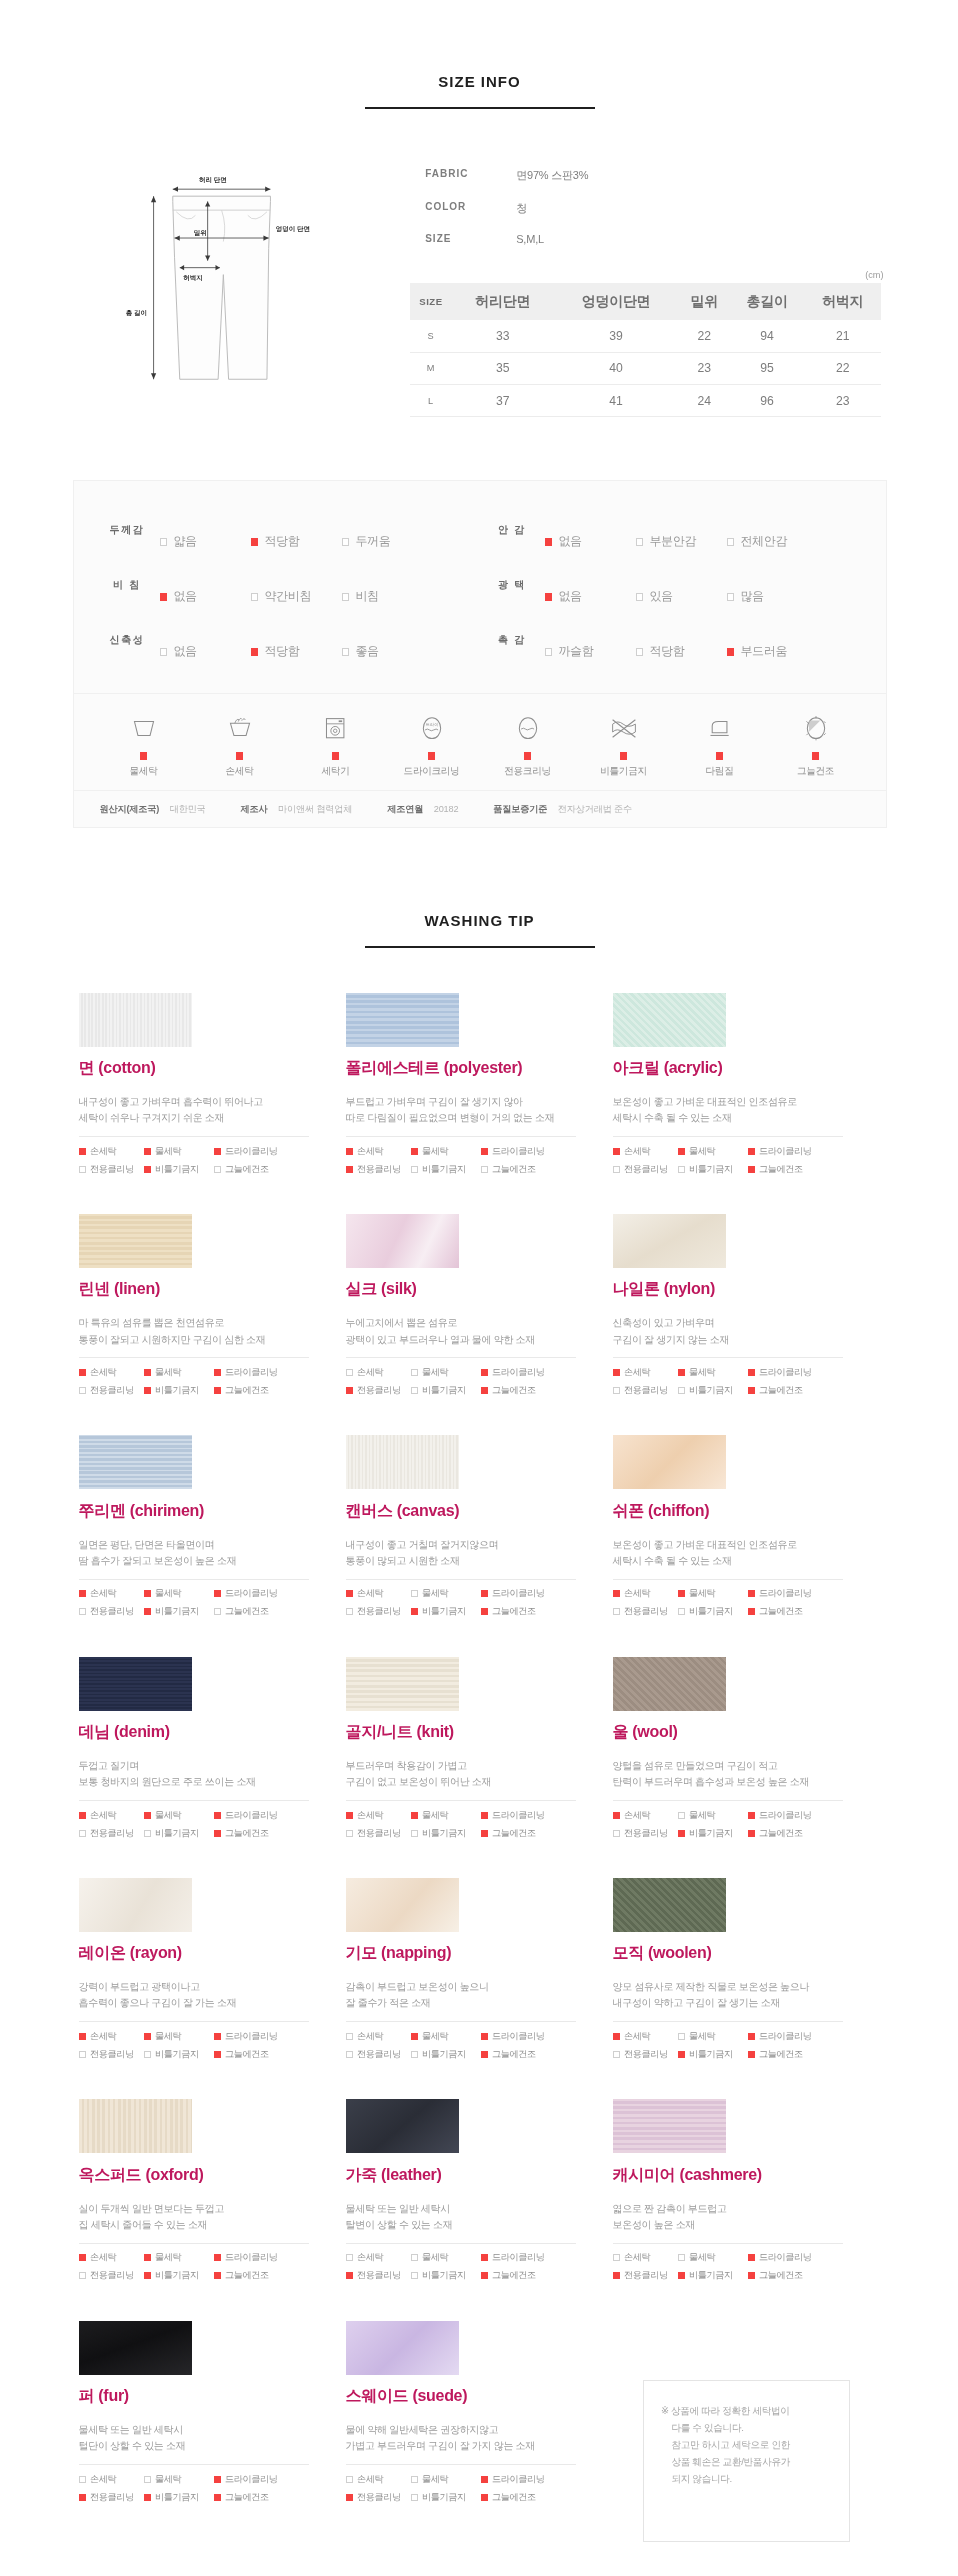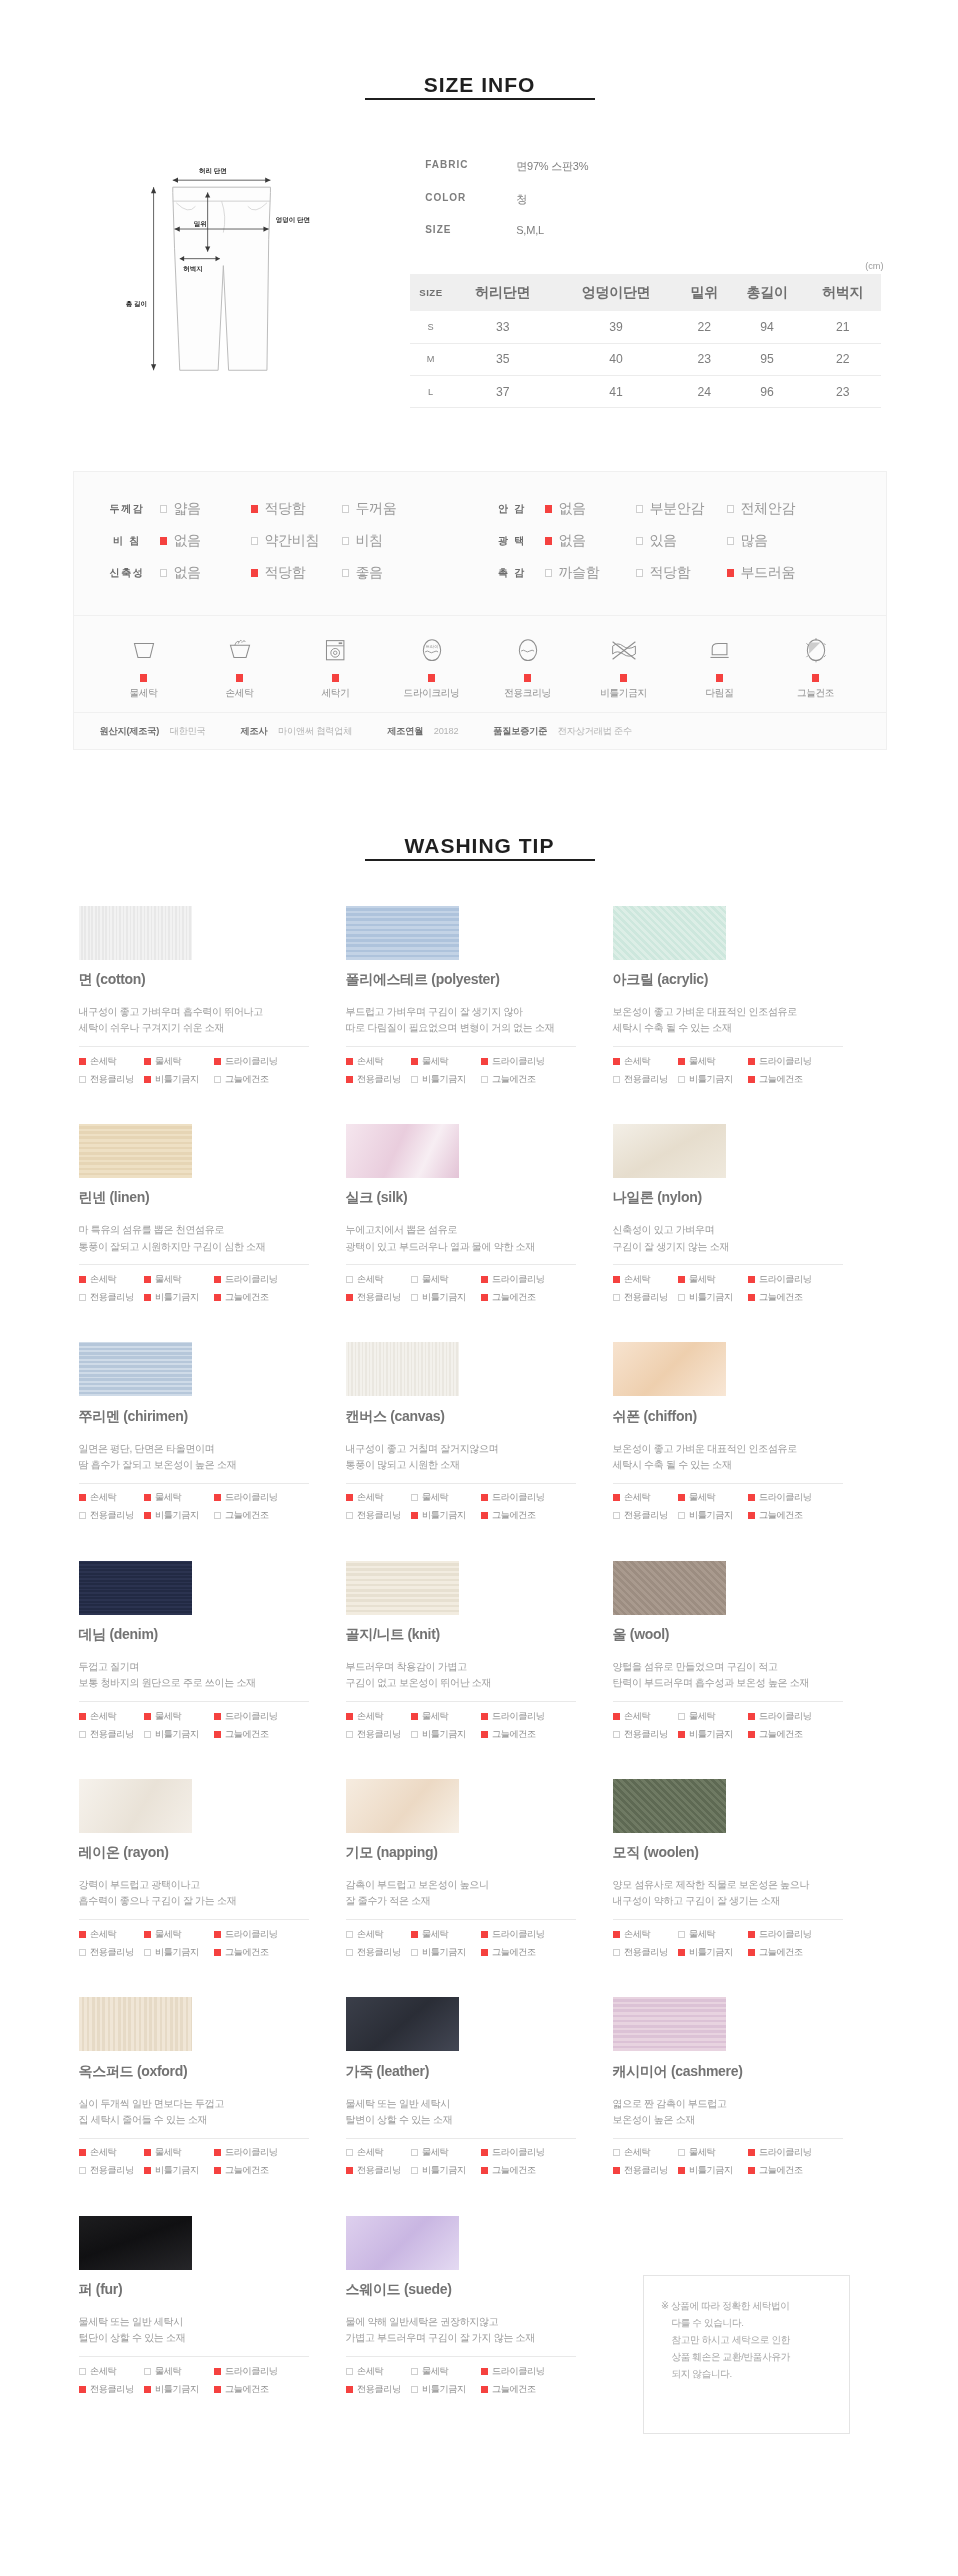--- a/index.html
+++ b/index.html
@@ -48,25 +48,25 @@
   .notice-text { font-size: 11.8px; line-height: 1.62; color: #8d8d8d; letter-spacing: -0.3px; }
 
   
   .section-head {
     text-align: center;
     margin: 0 auto;
     position: relative;
     width: 230px;
   }
   .section-head .title {
-    font-size: 21px;
+    font-size: 15px;
     font-weight: bold;
     letter-spacing: 1px;
     color: #1f1f1f;
-    padding-bottom: 1px;
+    padding-bottom: 17px;
     display: block;
   }
   .section-head .rule { height: 1.7px; background: #1f1f1f; width: 100%; }
 
   
   .sizeinfo-wrap { margin-top: 73px; }
   .sizeinfo-body {
     margin: 51px auto 0;
     width: 872px;
     display: flex;
@@ -114,21 +114,21 @@
   .prop-row { display: flex; align-items: center; margin-bottom: 14px; }
   .prop-label {
     width: 65px;
     font-size: 10px;
     font-weight: bold;
     color: #6b6b6b;
     text-align: center;
     letter-spacing: 1.7px;
   }
   .prop-opts { display: flex; flex: 1; }
-  .opt { display: flex; align-items: center; width: 91px; font-size: 14px; color: #9a9a9a; letter-spacing: -0.3px; }
+  .opt { display: flex; align-items: center; width: 91px; font-size: 12px; color: #9a9a9a; letter-spacing: -0.3px; margin-top: 24px; }
   .chk {
     width: 7.8px; height: 7.8px;
     border: 0.9px solid #cfcfcf;
     background: #fff;
     margin-right: 6.1px;
     flex: 0 0 7.8px;
   }
   .chk.on { background: #f5413f; border-color: #f5413f; }
 
   .care-row {
@@ -155,21 +155,21 @@
   
   .washing-wrap { margin-top: 84px; }
   .fabric-grid {
     width: 802px;
     margin: 45px auto 0;
     display: flex;
     flex-wrap: wrap;
   }
   .fabric-card { width: 267px; margin-bottom: 33px; }
   .swatch { width: 113px; height: 54px; margin-bottom: 11.3px; }
-  .fabric-name { font-size: 14px; font-weight: bold; color: #737373; letter-spacing: -0.3px; margin-bottom: 7.8px; }
+  .fabric-name { font-size: 16px; font-weight: bold; color: #be185d; letter-spacing: -0.3px; margin-bottom: 7.8px; }
   .fabric-desc { font-size: 10px; color: #9a9a9a; line-height: 1.62; letter-spacing: -0.3px; min-height: 31px; margin-top: 15px; }
   .card-rule { height: 0.9px; background: #e9e9e9; width: 230px; margin: 9.6px 0 7.8px; }
   .care-checks { width: 230px; }
   .care-check-row { display: flex; margin-bottom: 5.2px; }
   .cc { display: flex; align-items: center; font-size: 9.2px; color: #8f8f8f; letter-spacing: -0.4px; }
   .cc .chk { width: 7px; height: 7px; flex: 0 0 7px; margin-right: 4.4px; }
   .cc-w1 { width: 65px; }
   .cc-w2 { width: 70px; }
   .cc-w3 { width: 87px; }
 

